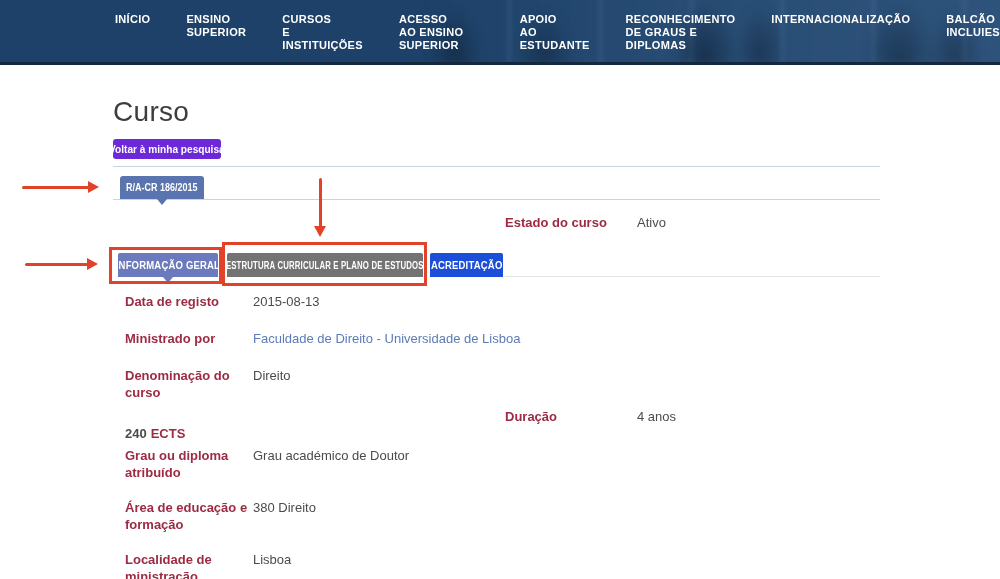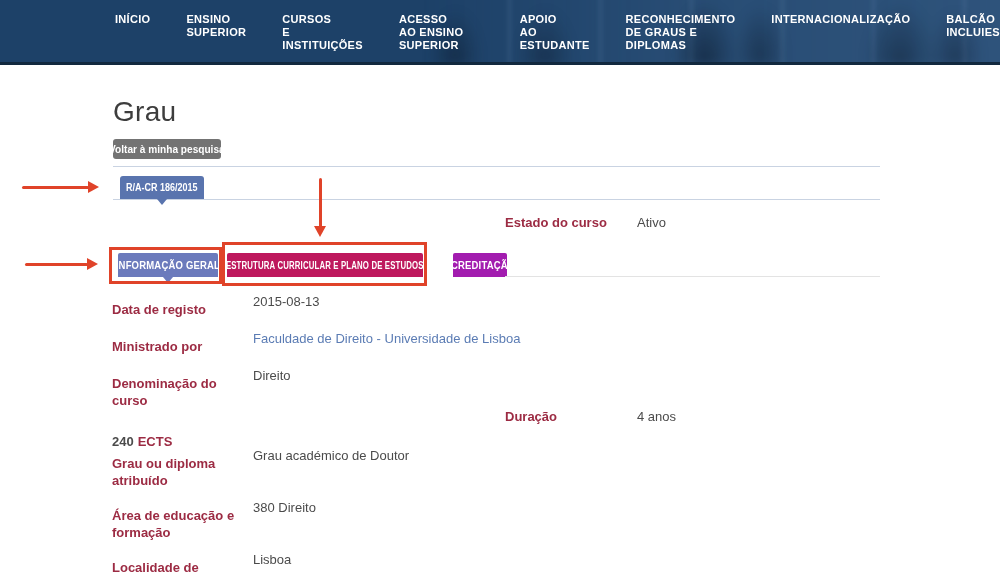--- a/index.html
+++ b/index.html
@@ -44,21 +44,21 @@
     letter-spacing:0.3px; white-space:pre-line; text-decoration:none; cursor:pointer;
   }
 
   
   .page-title {
     position:absolute; left:113px; top:96px; font-size:28px; font-weight:400;
     color:#3d3d3d; letter-spacing:0.3px; line-height:32px;
   }
   .back-btn {
     position:absolute; left:113px; top:139px; width:108px; height:20px;
-    background:#737373; color:#fff; border:none; border-radius:3px;
+    background:#6d28d9; color:#fff; border:none; border-radius:3px;
     display:flex; align-items:center; justify-content:center; cursor:pointer;
     font-family:"Liberation Sans", sans-serif;
   }
   .back-btn span { font-size:11px; font-weight:700; white-space:nowrap; transform:scaleX(0.92); }
   .sep { position:absolute; left:113px; width:767px; height:1px; background:#c9d3e2; }
   .sep1 { top:166px; }
   .sep2 { top:199px; }
 
   .ref-tab {
     position:absolute; left:120px; top:176px; width:84px; height:23px;
@@ -80,35 +80,35 @@
 
   
   .tab {
     position:absolute; top:253px; height:24px; color:#fff; cursor:pointer;
     display:flex; align-items:center; justify-content:center;
     border-radius:2px 2px 0 0;
   }
   .tab span { font-size:10px; font-weight:700; white-space:nowrap; letter-spacing:0.2px; }
   .tab-1 { left:118px; width:100px; background:#6b7abc; }
   .tab-1 span { transform:scaleX(0.95); }
-  .tab-2 { left:227px; width:196px; background:#be185d; }
+  .tab-2 { left:227px; width:196px; background:#737373; }
   .tab-2 span { transform:scaleX(0.78); }
-  .tab-3 { left:430px; width:54px; background:#a21caf;margin-left:23px; }
+  .tab-3 { left:430px; width:73px; background:#1d4ed8; }
   .tab-3 span { transform:scaleX(0.95); }
   .tab1-pointer {
     position:absolute; left:163px; top:277px; width:0; height:0;
     border-left:5px solid transparent; border-right:5px solid transparent;
     border-top:6px solid #6b7abc;
   }
   .tabs-line { position:absolute; left:505px; top:276px; width:375px; height:1px; background:#e3e3e3; }
 
   
   .d-label {
-    position:absolute; left:112px; width:124px; font-size:13px; font-weight:700;
-    color:#9c2b43; line-height:17px; white-space:pre-line;margin-top:8px;
+    position:absolute; left:125px; width:124px; font-size:13px; font-weight:700;
+    color:#9c2b43; line-height:17px; white-space:pre-line;
   }
   .d-value { position:absolute; left:253px; font-size:13px; color:#4b4b4b; line-height:17px; }
   .d-label2 { position:absolute; left:505px; font-size:13px; font-weight:700; color:#9c2b43; line-height:17px; }
   .d-value2 { position:absolute; left:637px; font-size:13px; color:#4b4b4b; line-height:17px; }
   .d-link { color:#5b7cb4; text-decoration:none; cursor:pointer; }
   .ects-num { font-size:13px; color:#4b4b4b; font-weight:700; }
   .ects-lbl { font-size:13px; color:#9c2b43; font-weight:700; margin-left:4px; }
 
   
   .ann { z-index:20; }
@@ -152,21 +152,21 @@
       <a class="nav-item">APOIO
 AO ESTUDANTE</a>
       <a class="nav-item">RECONHECIMENTO
 DE GRAUS E DIPLOMAS</a>
       <a class="nav-item">INTERNACIONALIZAÇÃO</a>
       <a class="nav-item">BALCÃO
 INCLUIES</a>
     </nav>
   </div>
 
-  <h1 class="page-title">Grau</h1>
+  <h1 class="page-title">Curso</h1>
   <button class="back-btn">
     <span>Voltar à minha pesquisa</span>
   </button>
   <div class="sep sep1"></div>
 
   <div class="ref-tab">
     <span>R/A-CR 186/2015</span>
   </div>
   <div class="ref-pointer"></div>
   <div class="sep sep2"></div>

